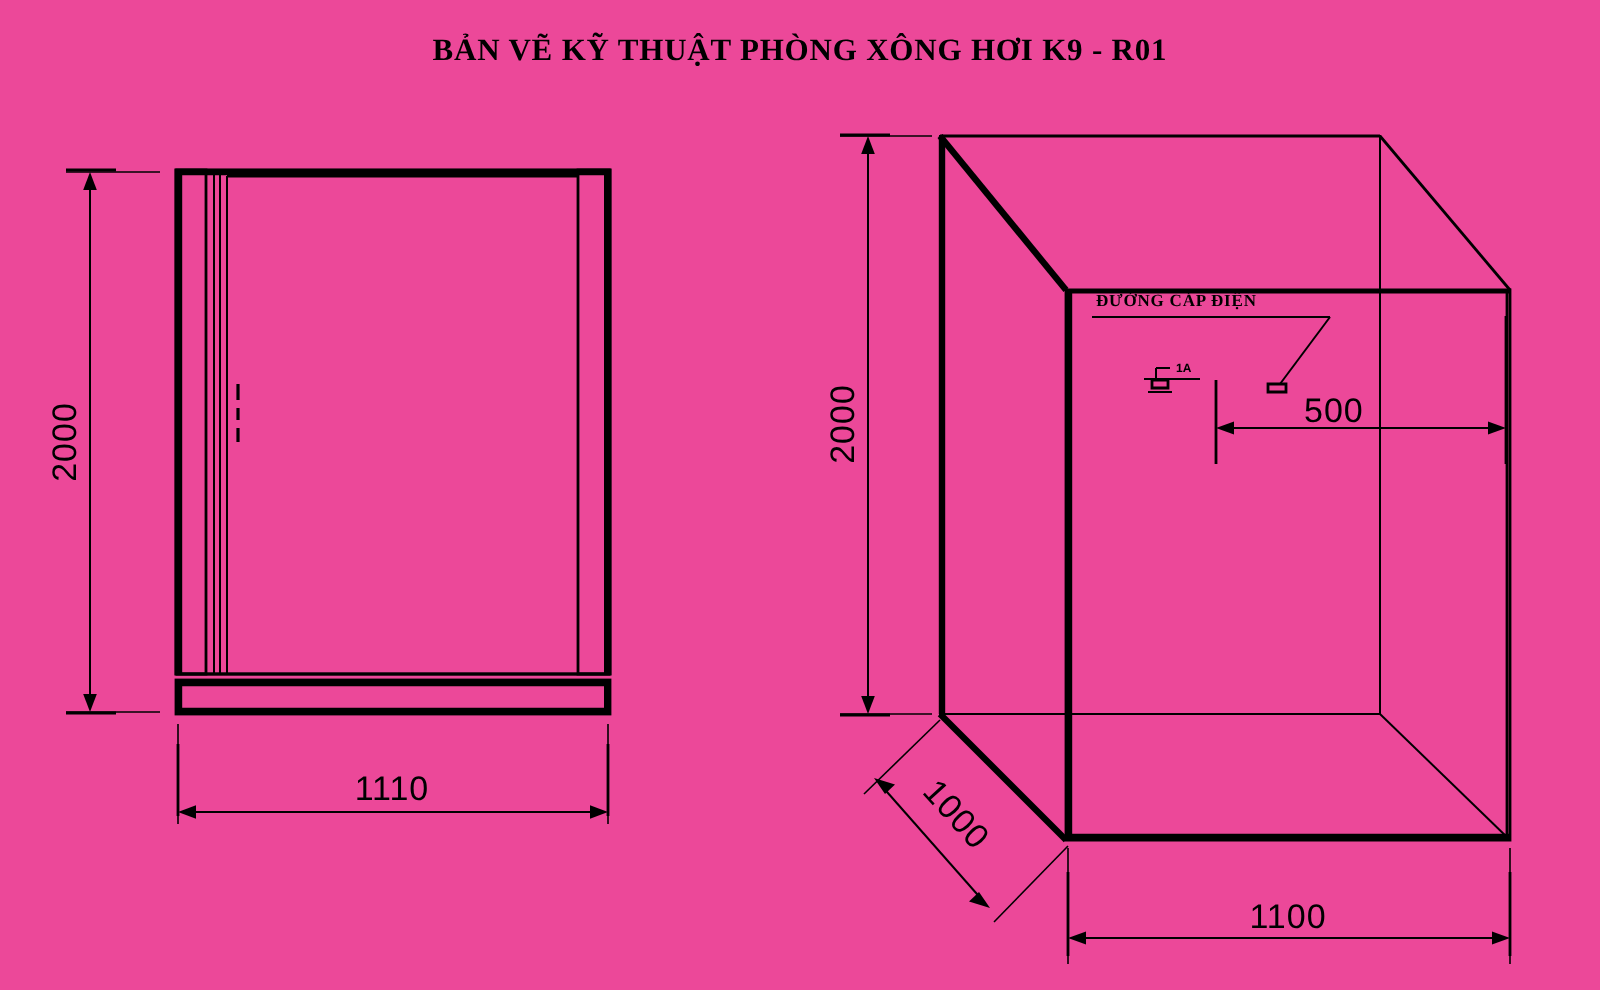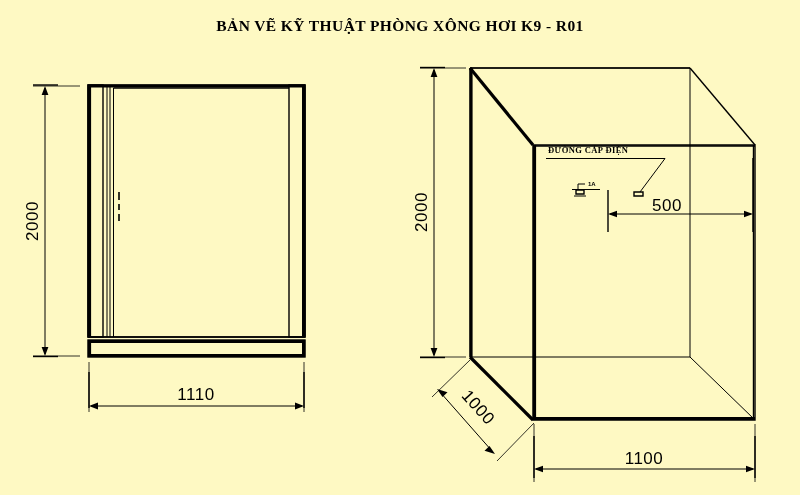--- a/index.html
+++ b/index.html
@@ -12,21 +12,21 @@
     height: 495px;
     font-family: "Liberation Serif", "DejaVu Serif", serif;
     color: #000000;
     overflow: hidden;
     position: relative;
   }
   #sheet {
     position: relative;
     width: 800px;
     height: 495px;
-    background: #fef9c3;
+    background: #ec4899;
   }
   #title {
     position: absolute;
     left: 0;
     top: 17px;
     width: 800px;
     text-align: center;
     font-family: "Liberation Serif", "DejaVu Serif", serif;
     font-size: 15.5px;
     font-weight: bold;

